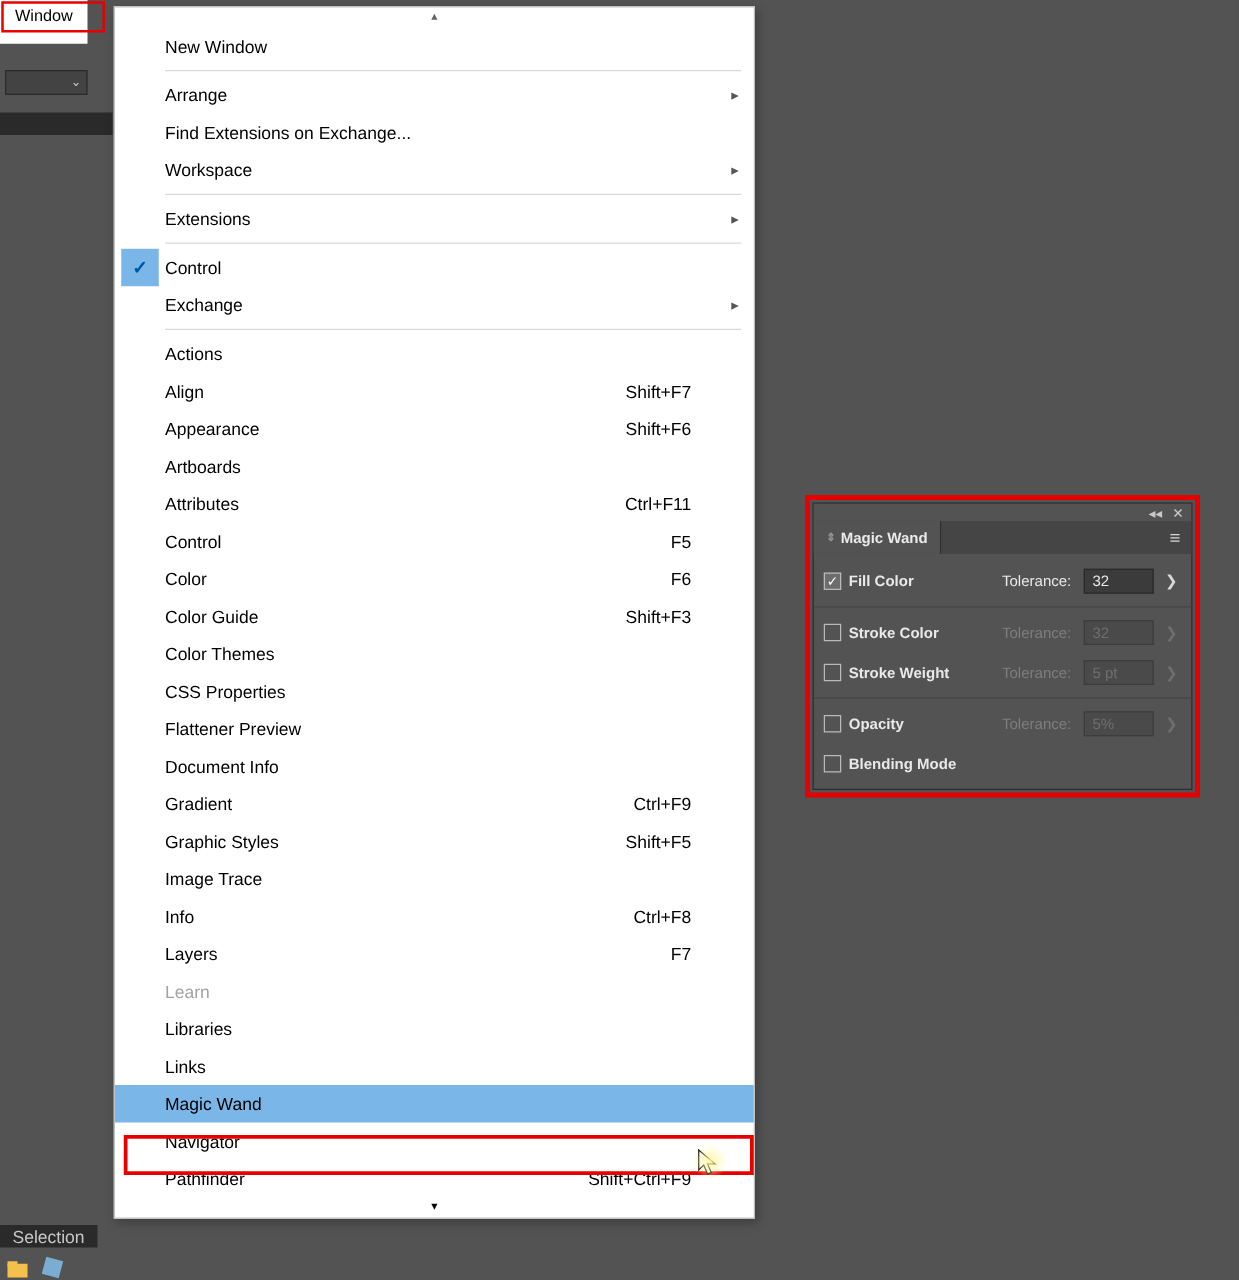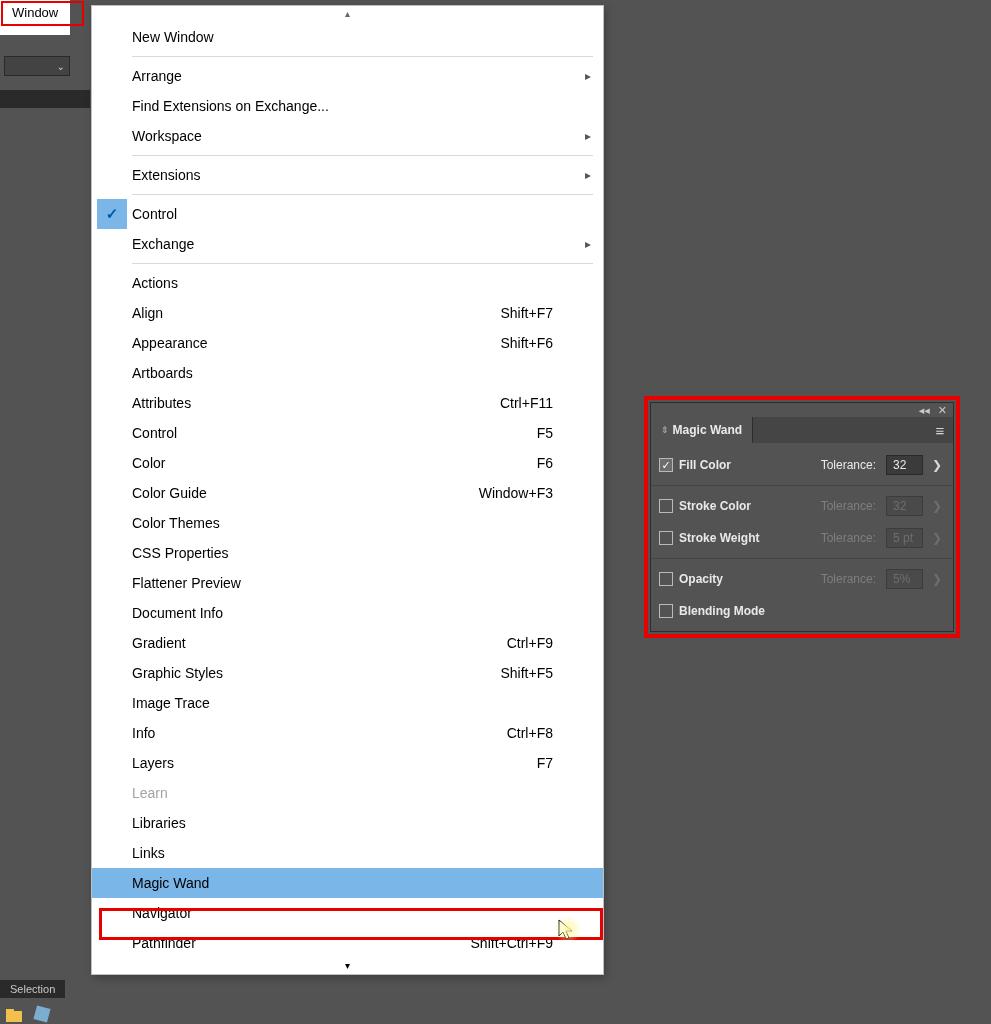--- a/index.html
+++ b/index.html
@@ -25,21 +25,21 @@
   .menu-item .sub-col { width: 30px; text-align:center; color:#555; font-size:12px; }
   .menu-item.highlight { background: #7bb6e8; }
   .menu-item.disabled .label-col { color:#a3a3a3; }
   .menu-sep { height: 1px; margin: 4px 10px 4px 40px; background: #d9d9d9; }
   .check-mark { width: 30px; height: 30px; background:#7bb6e8; display:flex; align-items:center; justify-content:center; color:#0057a8; font-size:15px; font-weight:bold; }
   .red-box-magicwand { position: absolute; left: 99px; top: 908px; width: 504px; height: 32px; border: 3px solid #e60000; pointer-events:none; }
   .cursor { position:absolute; left: 558px; top: 919px; width: 22px; height: 22px; pointer-events:none; }
   .cursor .halo { position:absolute; left:-4px; top:-4px; width:28px; height:28px; border-radius:50%; background: radial-gradient(circle, rgba(255,246,160,.9) 0%, rgba(255,246,160,.0) 70%); }
 
   
-  .selection-tab { position:absolute; left:0; bottom:26px; height:18px; background:#2a2a2a; color:#c8c8c8; font-size:11px; padding: 0 10px; line-height:18px; }
+  .selection-tab { position:absolute; left:0; bottom:26px; height:18px; background:#2a2a2a; color:#c8c8c8; font-size:14px; padding: 0 10px; line-height:18px; }
   .bottom-icons { position:absolute; left:0; bottom:0; height:26px; display:flex; gap:8px; padding-left:4px; align-items:flex-end;}
   .bottom-icons .ic { width:20px; height:20px; }
 
   
   .panel-wrap { position:absolute; left: 644px; top: 396px; width: 316px; }
   .panel-red { border: 4px solid #e60000; padding: 2px; }
   .panel { background:#535353; border:1px solid #2d2d2d; }
   .panel-top { height: 14px; background:#535353; display:flex; justify-content:flex-end; align-items:center; gap:8px; padding-right:6px; }
   .panel-top .ic { color:#c9c9c9; font-size:11px; cursor:pointer; }
   .panel-tabs { height: 26px; display:flex; align-items:stretch; background:#454545; }
@@ -48,21 +48,21 @@
   .panel-tabs .spacer { flex:1; background:#454545; }
   .panel-menu-btn { width:26px; display:flex; align-items:center; justify-content:center; color:#d4d4d4; font-size:15px; background:#454545;}
   .panel-body { padding: 6px 0 4px 0; }
   .panel-row { display:flex; align-items:center; height: 32px; padding: 0 8px; gap:6px; }
   .panel-sep { height:1px; background:#454545; margin: 4px 0; }
   .chk { width:14px; height:14px; border:1px solid #b9b9b9; display:flex; align-items:center; justify-content:center; color:#fff; font-size:11px; background:transparent;}
   .chk.checked { background:#6d6d6d; }
   .row-label { flex:1; color:#e9e9e9; font-size:12px; font-weight:bold; }
   .tol-label { color:#e9e9e9; font-size:12px; padding-right:4px;}
   .tol-label.dim { color:#7e7e7e; }
-  .tol-input { width:37px; height:20px; background:#3b3b3b; border:1px solid #2a2a2a; color:#e9e9e9; font-size:12px; display:flex; align-items:center; padding-left:6px;}
+  .tol-input { width:56px; height:20px; background:#3b3b3b; border:1px solid #2a2a2a; color:#e9e9e9; font-size:12px; display:flex; align-items:center; padding-left:6px;}
   .tol-input.dim { color:#6e6e6e; background:#4a4a4a; border-color:#3c3c3c;}
   .row-chev { width:16px; color:#d8d8d8; font-size:12px; display:flex; align-items:center; justify-content:center;}
   .row-chev.dim { color:#6e6e6e; }
 </style>
 </head>
 <body>
 
 <div class="menubar">
   <div class="menubar-item active">Window</div>
 </div>
@@ -162,21 +162,21 @@
       </div>
       <div class="menu-item">
         <div class="check-col"></div>
         <div class="label-col">Color</div>
         <div class="shortcut-col">F6</div>
         <div class="sub-col"></div>
       </div>
       <div class="menu-item">
         <div class="check-col"></div>
         <div class="label-col">Color Guide</div>
-        <div class="shortcut-col">Window+F3</div>
+        <div class="shortcut-col">Shift+F3</div>
         <div class="sub-col"></div>
       </div>
       <div class="menu-item">
         <div class="check-col"></div>
         <div class="label-col">Color Themes</div>
         <div class="shortcut-col"></div>
         <div class="sub-col"></div>
       </div>
       <div class="menu-item">
         <div class="check-col"></div>

